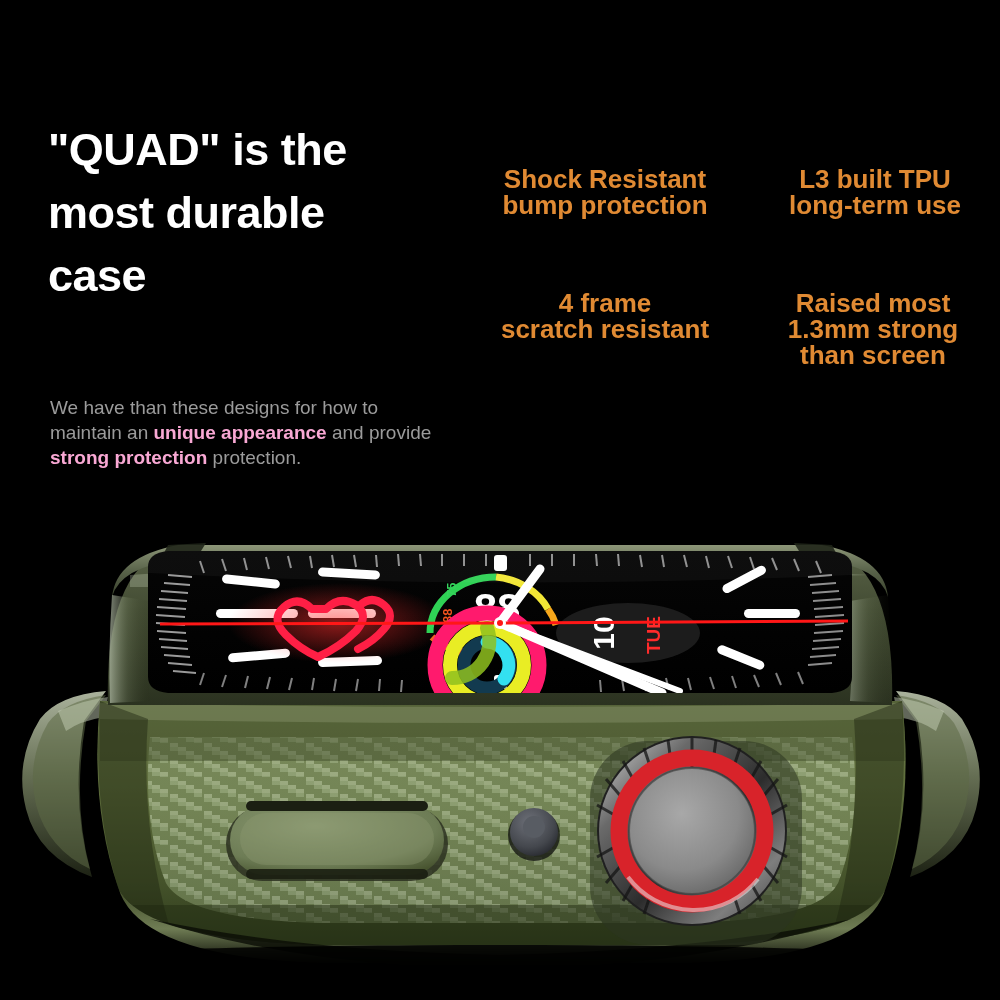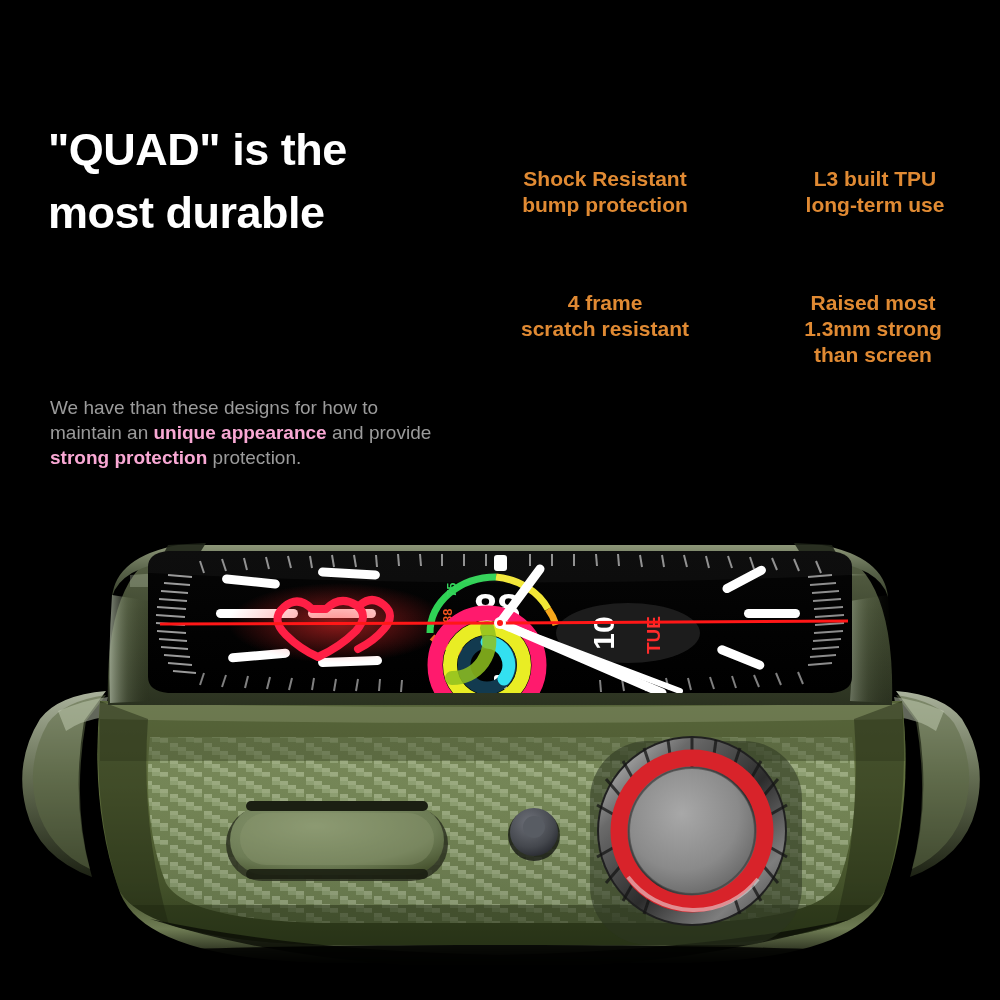--- a/index.html
+++ b/index.html
@@ -44,21 +44,21 @@
   }
   .subcopy b {
     color: #f9a8d4;
     font-weight: bold;
   }
 
   
   .feature {
     position: absolute;
     color: #e08a33;
-    font-size: 21px;
+    font-size: 26px;
     font-weight: bold;
     line-height: 26px;
     text-align: center;
   }
   .feature span { display: block; white-space: nowrap; }
   #feat-1 { left: 475px; top: 166px; width: 260px; }
   #feat-2 { left: 750px; top: 166px; width: 250px; }
   #feat-3 { left: 475px; top: 290px; width: 260px; }
   #feat-4 { left: 748px; top: 290px; width: 250px; }
 
@@ -73,20 +73,21 @@
   #product svg { display: block; }
 </style>
 </head>
 <body>
 
 <div id="page">
 
   <div class="headline">
     <span class="hl-line">"QUAD" is the</span>
     <span class="hl-line">most durable</span>
+    <span class="hl-line">case</span>
   </div>
 
   <p class="subcopy"><span>We have than these designs for how to maintain an </span><b>unique appearance</b><span> and provide </span><b>strong protection</b><span> protection.</span></p>
 
   <div class="feature" id="feat-1">
     <span>Shock Resistant</span>
     <span>bump protection</span>
   </div>
   <div class="feature" id="feat-2">
     <span>L3 built TPU</span>

